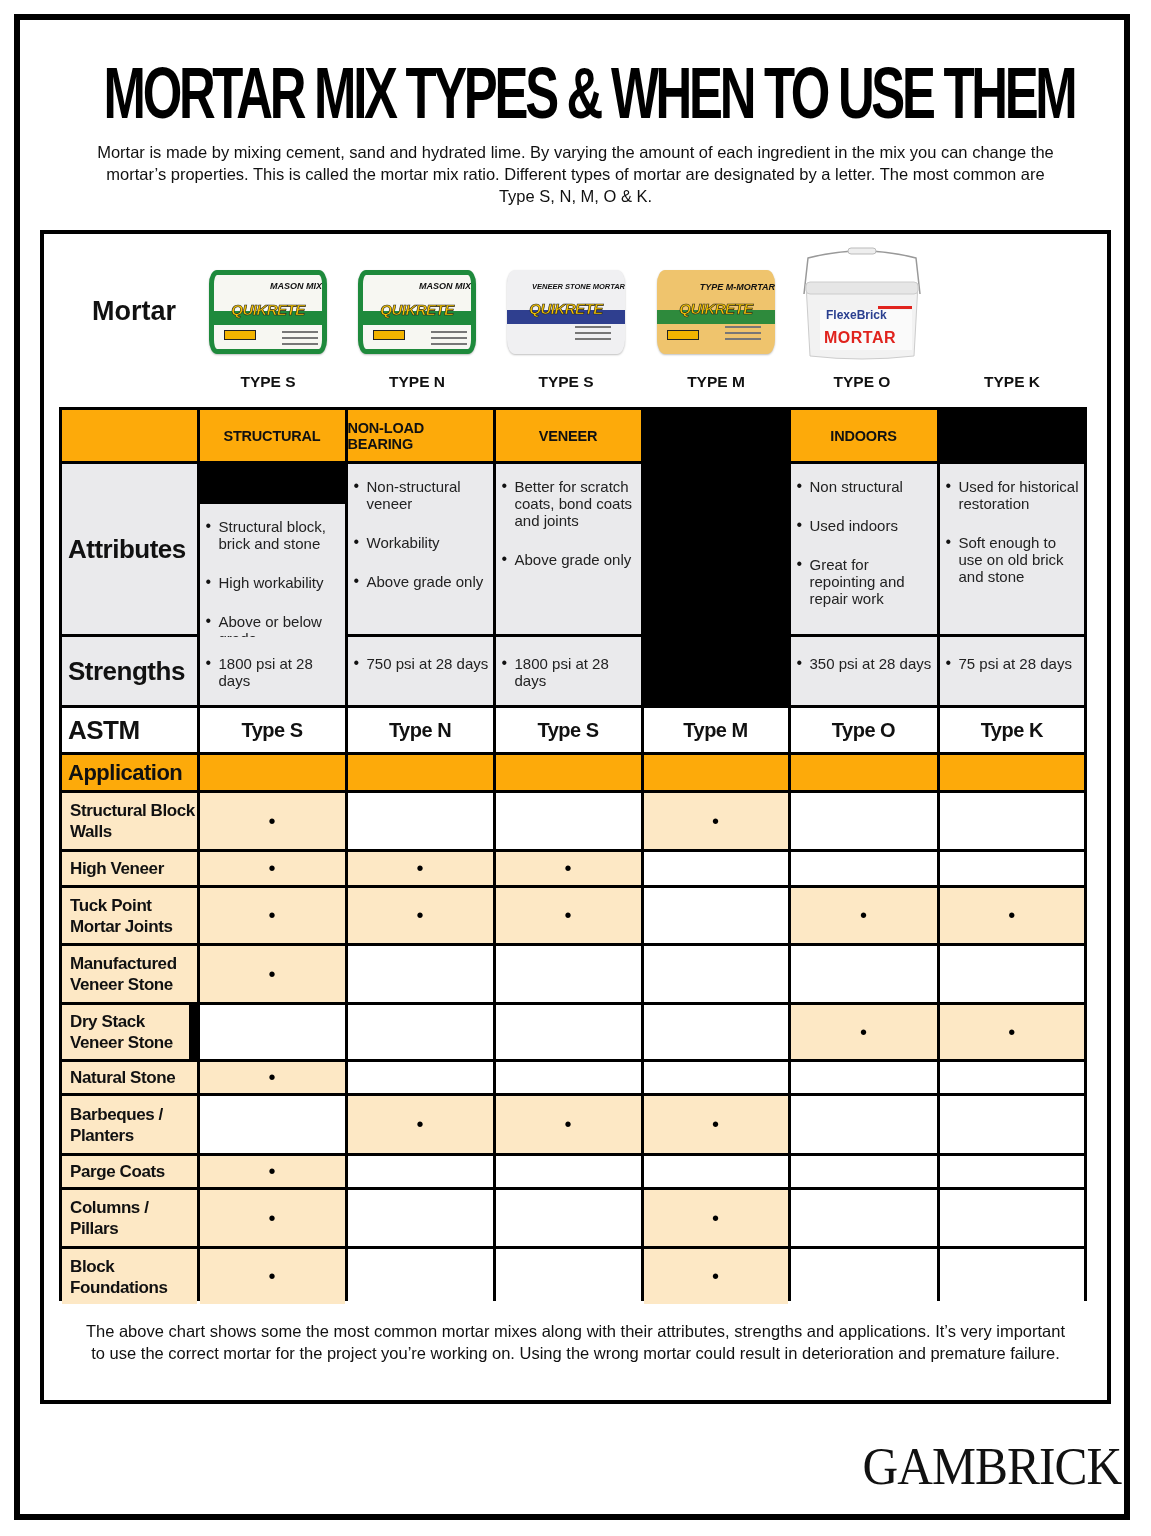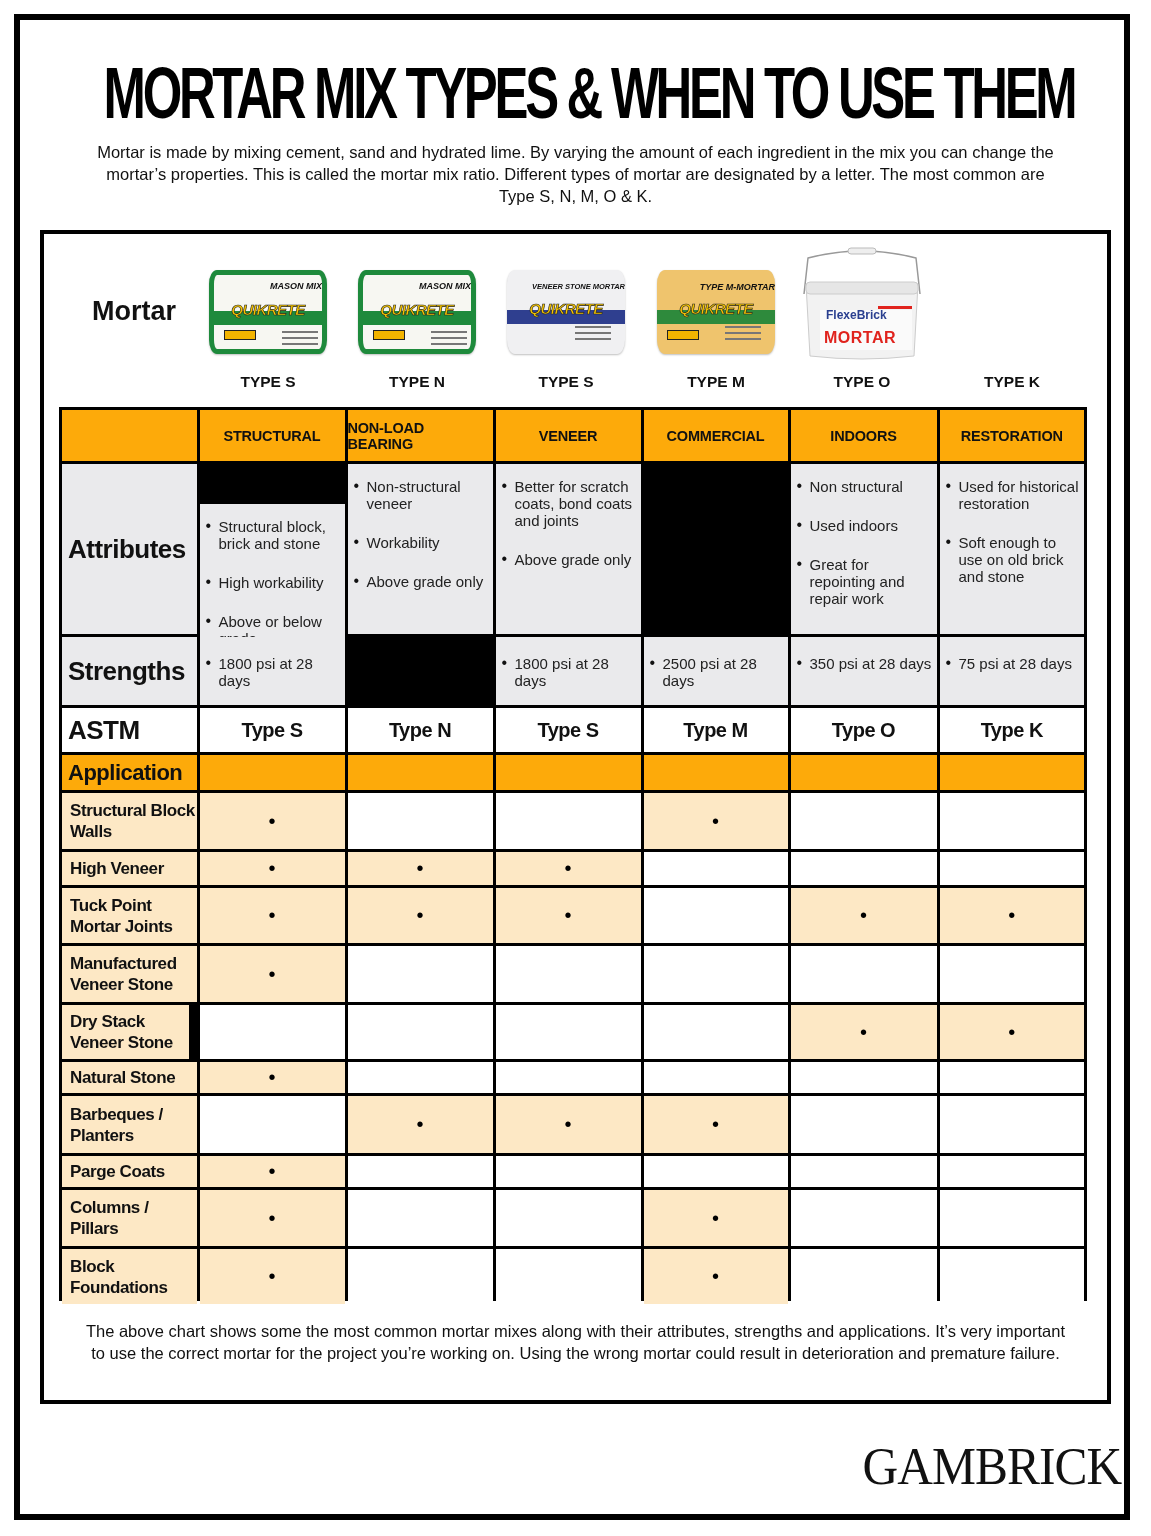--- a/index.html
+++ b/index.html
@@ -104,23 +104,21 @@
     <div class="type-label" style="left: 642px;">TYPE M</div>
     <div class="type-label" style="left: 788px;">TYPE O</div>
     <div class="type-label" style="left: 938px;">TYPE K</div>
   </div>
 
 <div class="grid" id="grid">
     <div class="cell hdr" style="left: 0px; width: 134.5px; top: 0px; height: 51px;"></div>
     <div class="cell hdr" style="left: 137.5px; width: 145px; top: 0px; height: 51px;">STRUCTURAL</div>
     <div class="cell hdr" style="left: 285.5px; width: 145px; top: 0px; height: 51px;">NON-LOAD BEARING</div>
     <div class="cell hdr" style="left: 433.5px; width: 145px; top: 0px; height: 51px;">VENEER</div>
-    <div class="cell hdr" style="left: 581.5px; width: 144px; top: 0px; height: 51px;">COMMERCIAL</div>
     <div class="cell hdr" style="left: 728.5px; width: 146px; top: 0px; height: 51px;">INDOORS</div>
-    <div class="cell hdr" style="left: 877.5px; width: 144.5px; top: 0px; height: 51px;">RESTORATION</div>
     <div class="cell gray rowlabel-big" style="left: 0px; width: 134.5px; top: 54px; height: 170px;">Attributes</div>
     <div class="cell gray" style="left: 137.5px; width: 145px; top: 54px; height: 170px; margin-top: 40px;">
       <ul class="bullets">
         <li>Structural block, brick and stone</li>
         <li style="margin-top: 22px;">High workability</li>
         <li style="margin-top: 22px;">Above or below grade</li>
       </ul>
     </div>
     <div class="cell gray" style="left: 285.5px; width: 145px; top: 54px; height: 170px;">
       <ul class="bullets">
@@ -147,28 +145,28 @@
         <li>Used for historical restoration</li>
         <li style="margin-top: 22px;">Soft enough to use on old brick and stone</li>
       </ul>
     </div>
     <div class="cell gray rowlabel-big" style="left: 0px; width: 134.5px; top: 227px; height: 68px;">Strengths</div>
     <div class="cell gray" style="left: 137.5px; width: 145px; top: 227px; height: 68px;">
       <ul class="bullets" style="padding-top: 18px;">
         <li>1800 psi at 28 days</li>
       </ul>
     </div>
+    <div class="cell gray" style="left: 285.5px; width: 145px; top: 227px; height: 68px;">
+      <ul class="bullets" style="padding-top: 18px;">
+        <li>750 psi at 28 days</li>
+      </ul>
+    </div>
     <div class="cell gray" style="left: 433.5px; width: 145px; top: 227px; height: 68px;">
       <ul class="bullets" style="padding-top: 18px;">
         <li>1800 psi at 28 days</li>
-      </ul>
-    </div>
-    <div class="cell gray" style="left: 581.5px; width: 144px; top: 227px; height: 68px;">
-      <ul class="bullets" style="padding-top: 18px;">
-        <li>2500 psi at 28 days</li>
       </ul>
     </div>
     <div class="cell gray" style="left: 728.5px; width: 146px; top: 227px; height: 68px;">
       <ul class="bullets" style="padding-top: 18px;">
         <li>350 psi at 28 days</li>
       </ul>
     </div>
     <div class="cell gray" style="left: 877.5px; width: 144.5px; top: 227px; height: 68px;">
       <ul class="bullets" style="padding-top: 18px;">
         <li>75 psi at 28 days</li>

